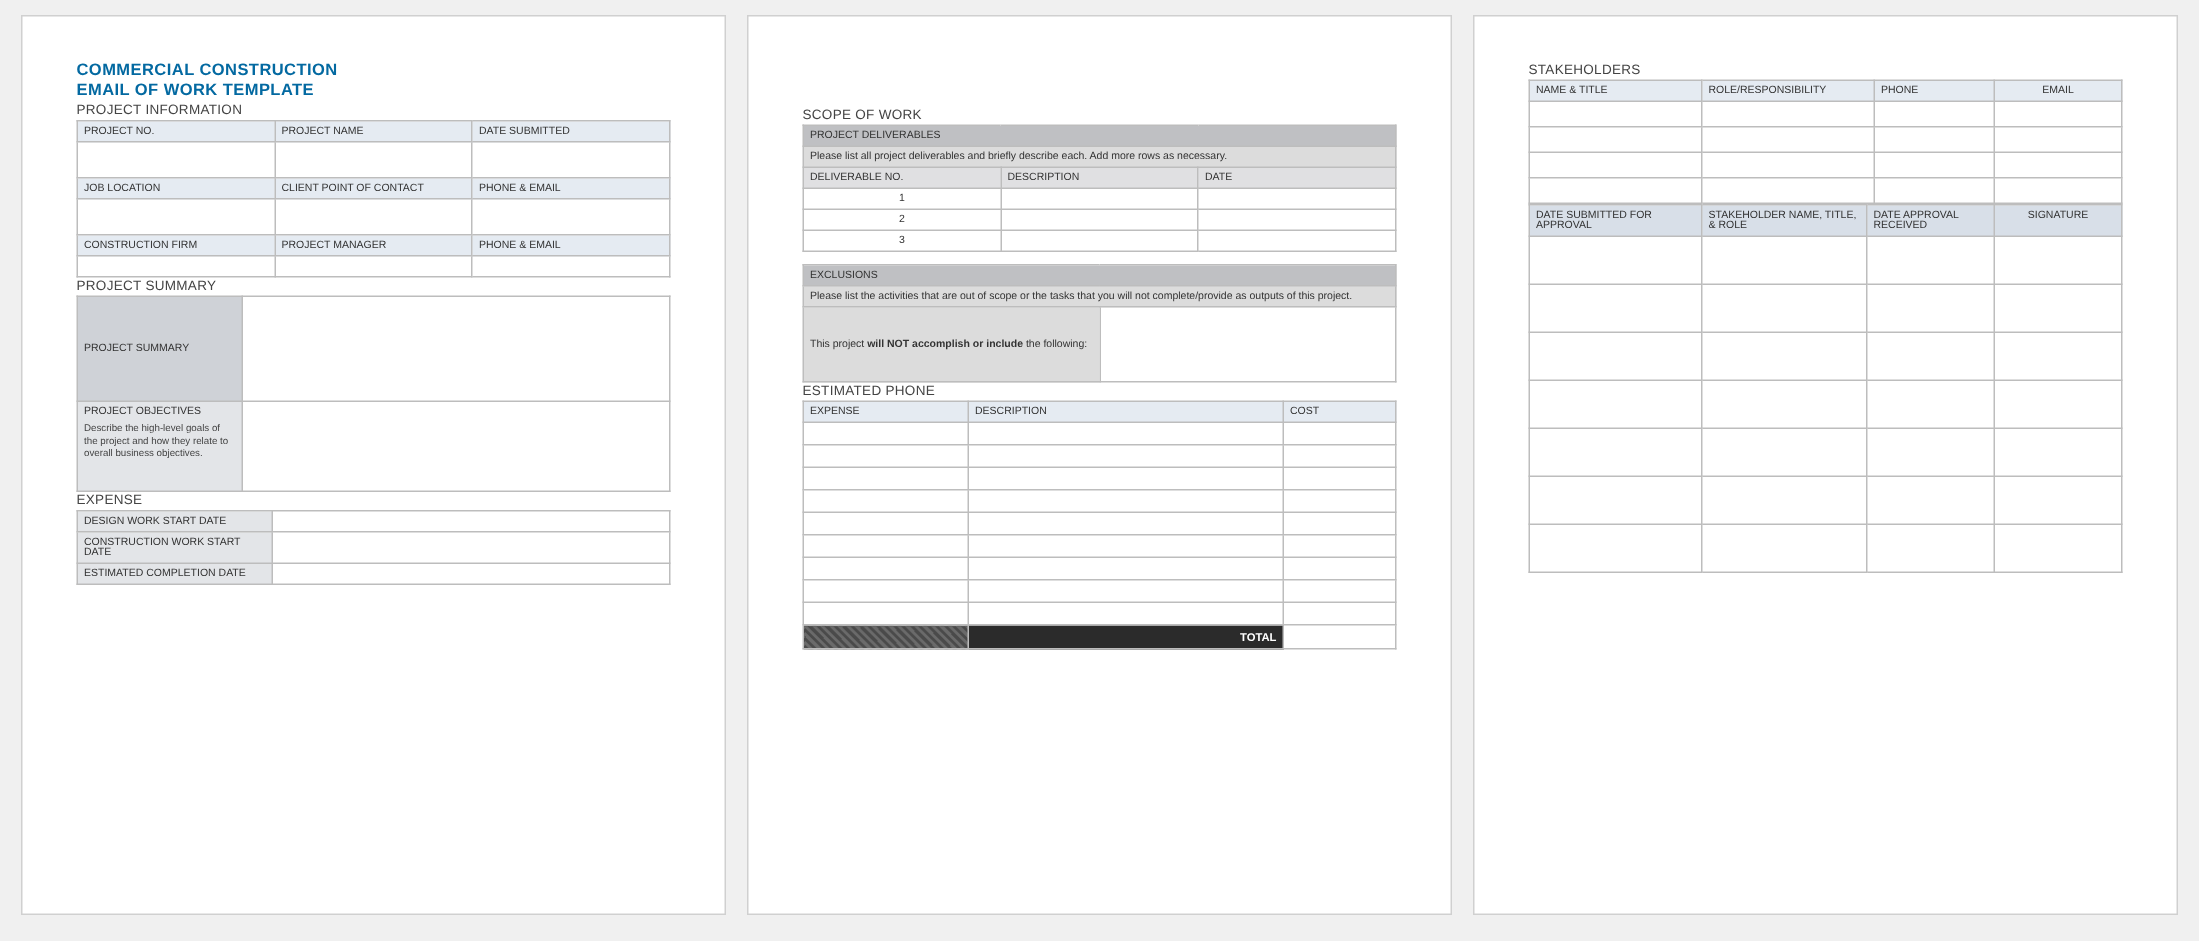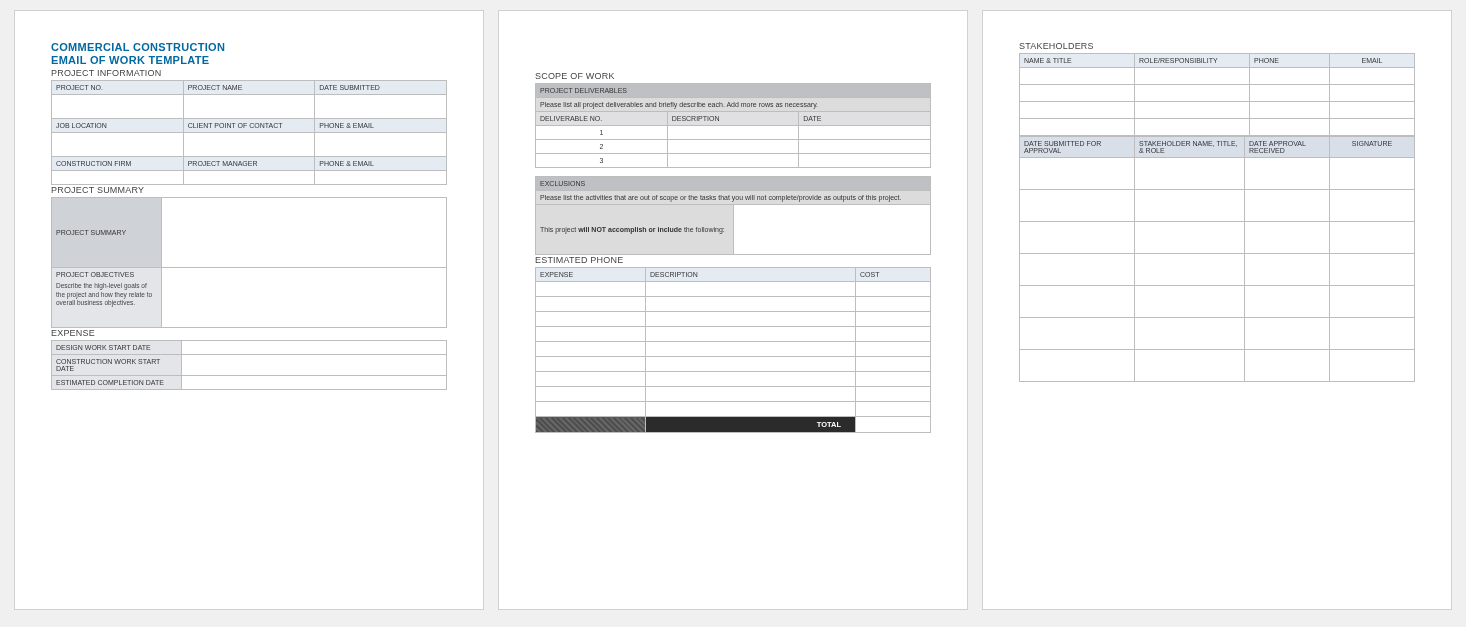--- a/index.html
+++ b/index.html
@@ -69,21 +69,21 @@
   .total-bar {
     height:14px;
     background: repeating-linear-gradient(45deg,#4a4a4a,#4a4a4a 2px,#6a6a6a 2px,#6a6a6a 4px);
   }
   .total-txt {
     background:#2b2b2b;
     color:#fff;
     text-align:right;
     font-weight:700;
     font-size:7.5px;
-    padding-right:14px;
+    padding-right:4px;
   }
   .total-amt { background:#fff; }
   .stake-row td { height:17px; }
   .appr-row td { height:32px; }
   .center { text-align:center; }
   .emph { font-weight:700; }
   .appr-h { background:#d8dfe8; font-size:7px; }
 </style>
 </head>
 <body>

